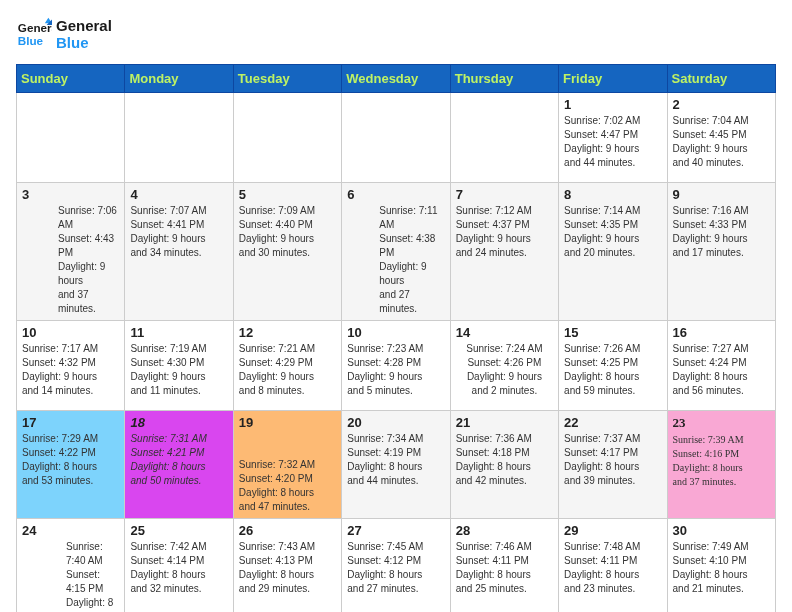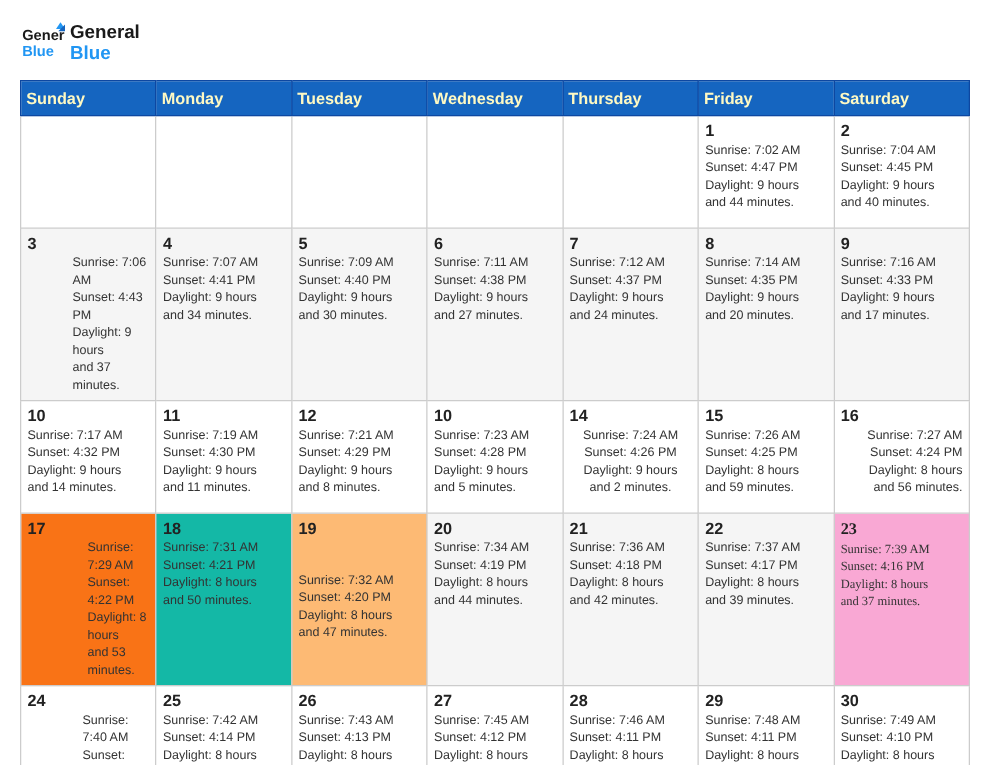--- a/index.html
+++ b/index.html
@@ -35,21 +35,21 @@
       font-size: 16px;
       color: #333;
     }
     .calendar {
       width: 100%;
       border-collapse: collapse;
       table-layout: fixed;
     }
     .calendar th {
       background: #1565C0;
-      color: #fef9c3;
+      color: #bef264;
       font-size: 13px;
       font-weight: bold;
       padding: 6px 4px;
       text-align: left;
       border: 1px solid #0d47a1;
     }
     .calendar td {
       border: 1px solid #ccc;
       vertical-align: top;
       padding: 4px 5px;
@@ -147,21 +147,21 @@
         </td>
         <td style="background: rgb(245, 245, 245);">
           <span class="day-number">5</span>
           <div class="day-info" style="white-space: pre-line;">Sunrise: 7:09 AM
 Sunset: 4:40 PM
 Daylight: 9 hours
 and 30 minutes.</div>
         </td>
         <td style="background: rgb(245, 245, 245);">
           <span class="day-number">6</span>
-          <div class="day-info" style="white-space: pre-line;">Sunrise: 7:11 AM
+          <div class="day-info" style="white-space: pre-line; margin-left: 32px;">Sunrise: 7:11 AM
 Sunset: 4:38 PM
 Daylight: 9 hours
 and 27 minutes.</div>
         </td>
         <td style="background: rgb(245, 245, 245);">
           <span class="day-number">7</span>
           <div class="day-info" style="white-space: pre-line;">Sunrise: 7:12 AM
 Sunset: 4:37 PM
 Daylight: 9 hours
 and 24 minutes.</div>
@@ -219,35 +219,35 @@
         </td>
         <td>
           <span class="day-number">15</span>
           <div class="day-info" style="white-space: pre-line;">Sunrise: 7:26 AM
 Sunset: 4:25 PM
 Daylight: 8 hours
 and 59 minutes.</div>
         </td>
         <td>
           <span class="day-number">16</span>
-          <div class="day-info" style="white-space: pre-line; text-align: right;">Sunrise: 7:27 AM
+          <div class="day-info" style="white-space: pre-line;">Sunrise: 7:27 AM
 Sunset: 4:24 PM
 Daylight: 8 hours
 and 56 minutes.</div>
         </td>
       </tr>
       <tr>
-        <td style="background: #f97316;">
+        <td style="background: #7dd3fc;">
           <span class="day-number">17</span>
-          <div class="day-info" style="white-space: pre-line; margin-left: 48px;">Sunrise: 7:29 AM
+          <div class="day-info" style="white-space: pre-line;">Sunrise: 7:29 AM
 Sunset: 4:22 PM
 Daylight: 8 hours
 and 53 minutes.</div>
         </td>
-        <td style="background: #14b8a6;">
+        <td style="background: #d946ef; font-style: italic;">
           <span class="day-number">18</span>
           <div class="day-info" style="white-space: pre-line;">Sunrise: 7:31 AM
 Sunset: 4:21 PM
 Daylight: 8 hours
 and 50 minutes.</div>
         </td>
         <td style="background: #fdba74;">
           <span class="day-number">19</span>
           <div class="day-info" style="white-space: pre-line; margin-top: 28px;">Sunrise: 7:32 AM
 Sunset: 4:20 PM

